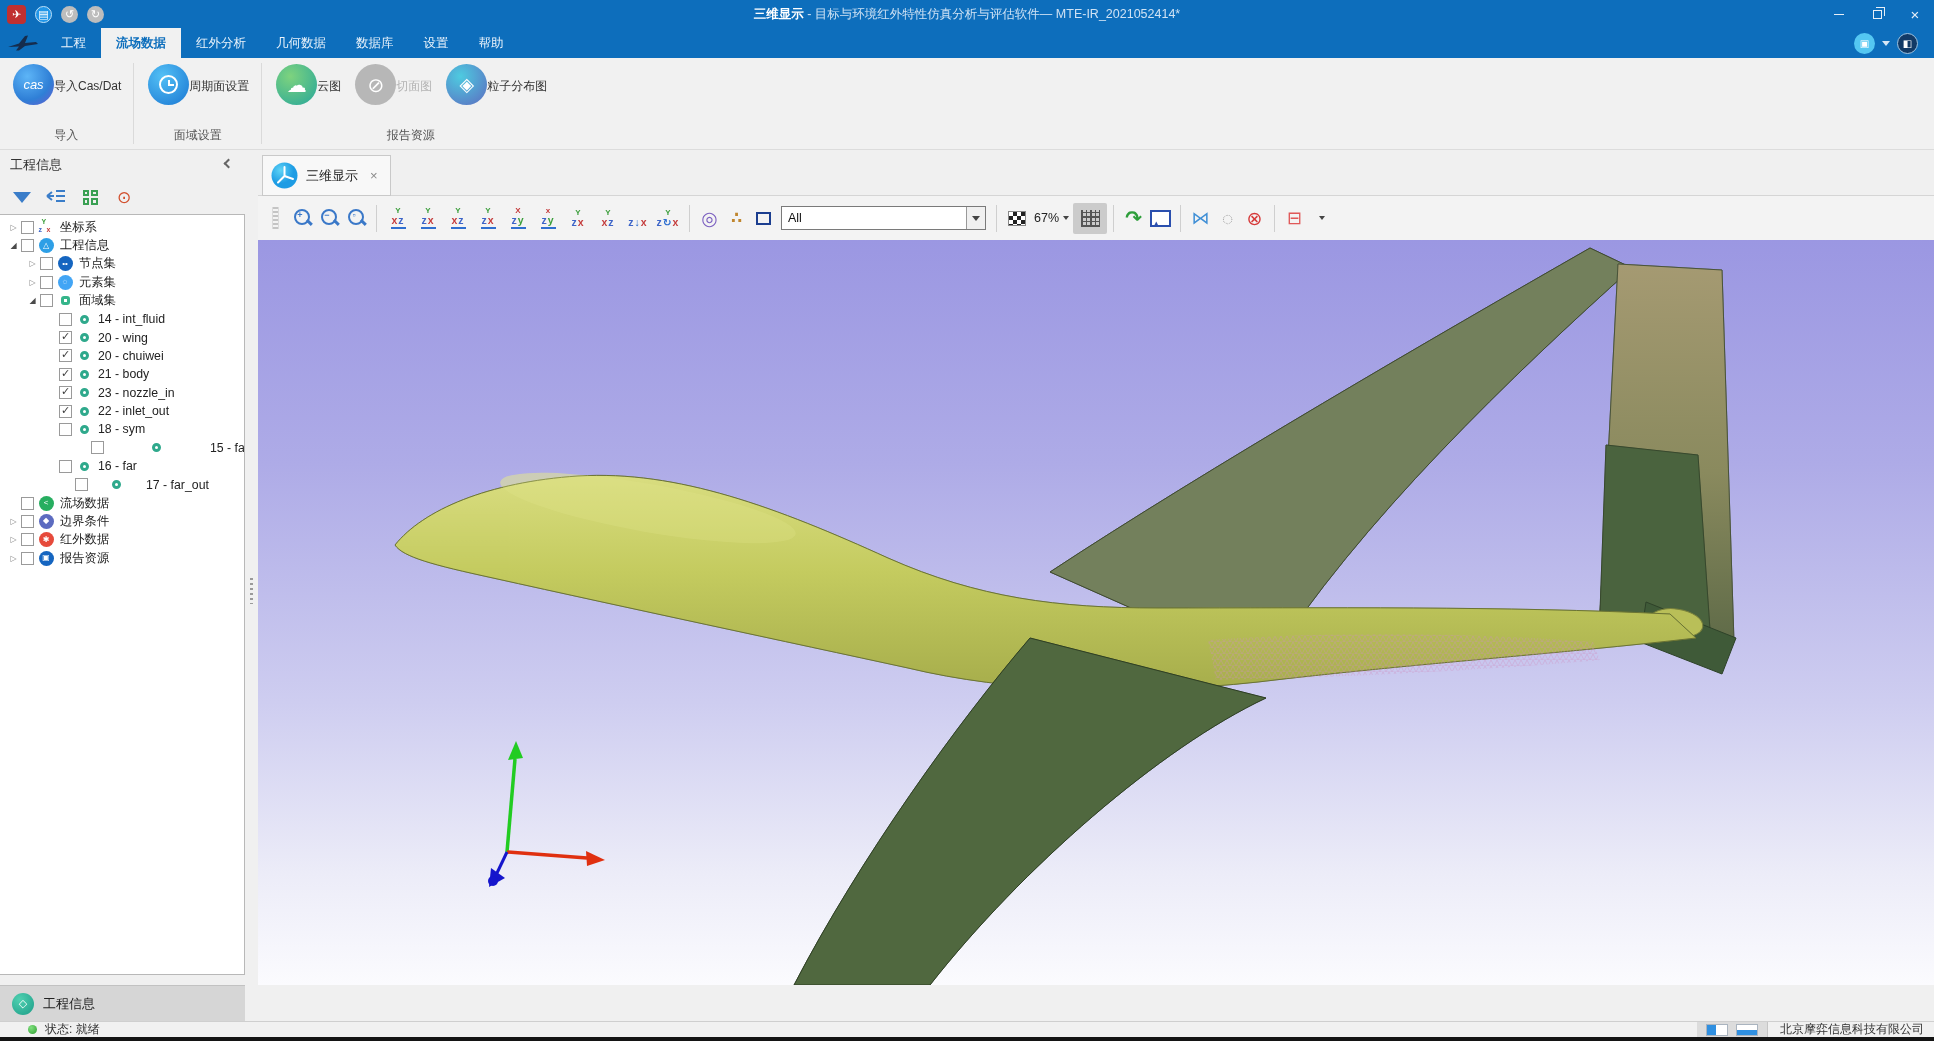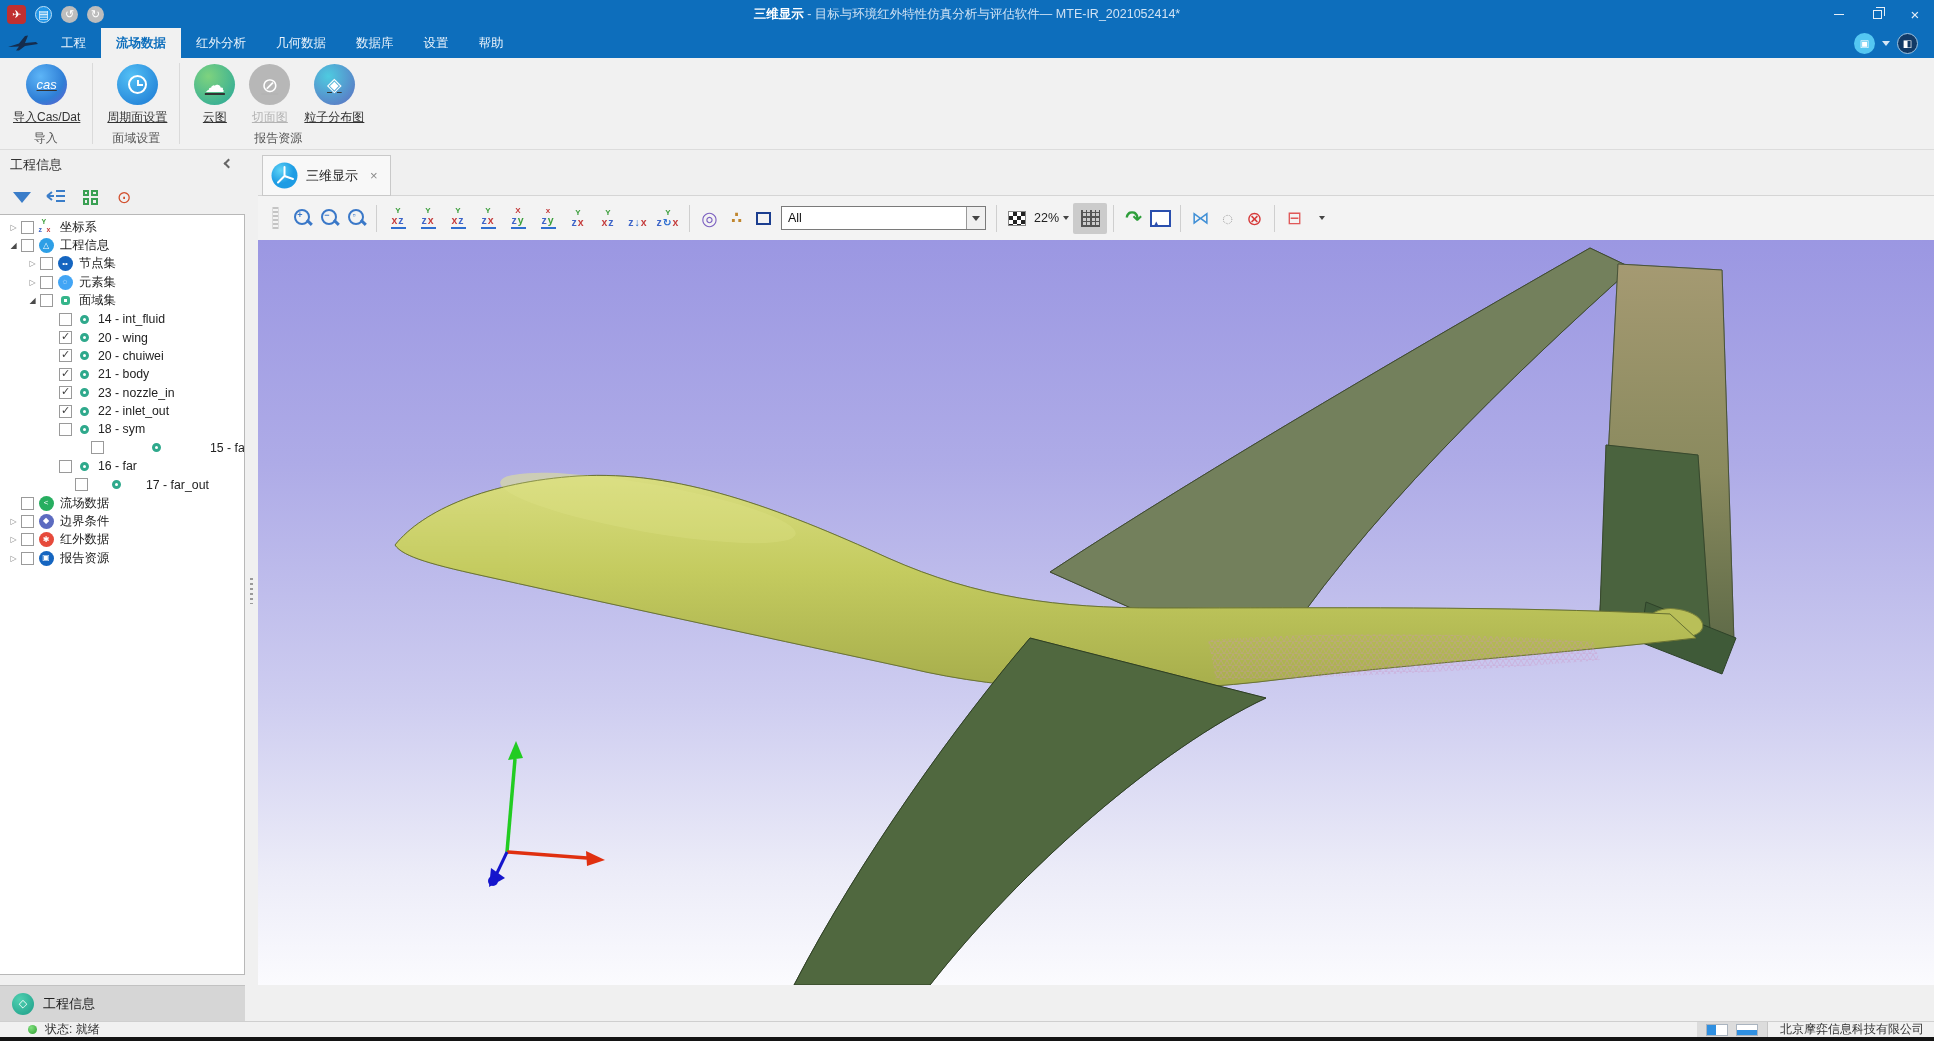--- a/index.html
+++ b/index.html
@@ -30,21 +30,21 @@
   .menu-right { margin-left:auto; display:flex; align-items:center; gap:7px; margin-right:16px; }
   .mr-circle { width:21px; height:21px; border-radius:50%; display:flex; align-items:center; justify-content:center; color:#fff; font-size:10px; }
   .mr-style { background:#54c7f2; }
   .mr-manual { background:#123a66; border:1.5px solid #9fc3e0; }
   .caret-dn { width:0; height:0; border-left:4px solid transparent; border-right:4px solid transparent; border-top:5px solid #d6e6f5; }
 
   
   .ribbon { position:absolute; left:0; top:58px; width:1934px; height:92px; background:#f1f1f1; border-bottom:1px solid #dcdcdc; display:flex; }
   .rgroup { display:flex; flex-direction:column; }
   .rbuttons { display:flex; align-items:flex-start; flex:1; padding:5px 4px 0 6px; }
-  .rbtn { display:flex; flex-direction:column; align-items:center; padding:1px 7px; font-size:12px; color:#333;text-decoration:underline; }
+  .rbtn { display:flex; flex-direction:row; align-items:center; padding:1px 7px; font-size:12px; color:#333; }
   .rbtn.disabled { color:#b4b4b4; }
   .ric { width:41px; height:41px; border-radius:50%; display:flex; align-items:center; justify-content:center; color:#fff; margin-bottom:4px; }
   .ric-cas { background:radial-gradient(circle at 35% 30%, #5db5f7, #2f7fd6 60%, #6a5ace); font-style:italic; font-size:13px; }
   .ric-clock { background:radial-gradient(circle at 35% 30%, #53c0f5, #1976d2); }
   .ric-cloud { background:radial-gradient(circle at 35% 30%, #7ed37e, #26a69a); font-size:20px; }
   .ric-slice { background:#b7b7b7; font-size:20px; }
   .ric-cube { background:radial-gradient(circle at 35% 30%, #4ecbe0, #5c6bc0); font-size:19px; }
   .clockface { width:19px; height:19px; border:2px solid #fff; border-radius:50%; position:relative; }
   .clockface::before { content:""; position:absolute; left:7px; top:3px; width:1.8px; height:6px; background:#fff; }
   .clockface::after { content:""; position:absolute; left:7px; top:7px; width:6px; height:1.8px; background:#fff; }
@@ -553,21 +553,21 @@
             <div class="caret-g"></div>
           </div>
         </div>
       </div>
       <div class="tsep"></div>
       <div class="titem">
         <div class="checker"></div>
       </div>
       <div class="titem">
         <div class="lblcaret">
-          <div>22%</div>
+          <div>67%</div>
           <div class="caret-sm"></div>
         </div>
       </div>
       <div class="titem">
         <div class="gridbtn">
           <i></i>
         </div>
       </div>
       <div class="tsep"></div>
       <div class="titem">

